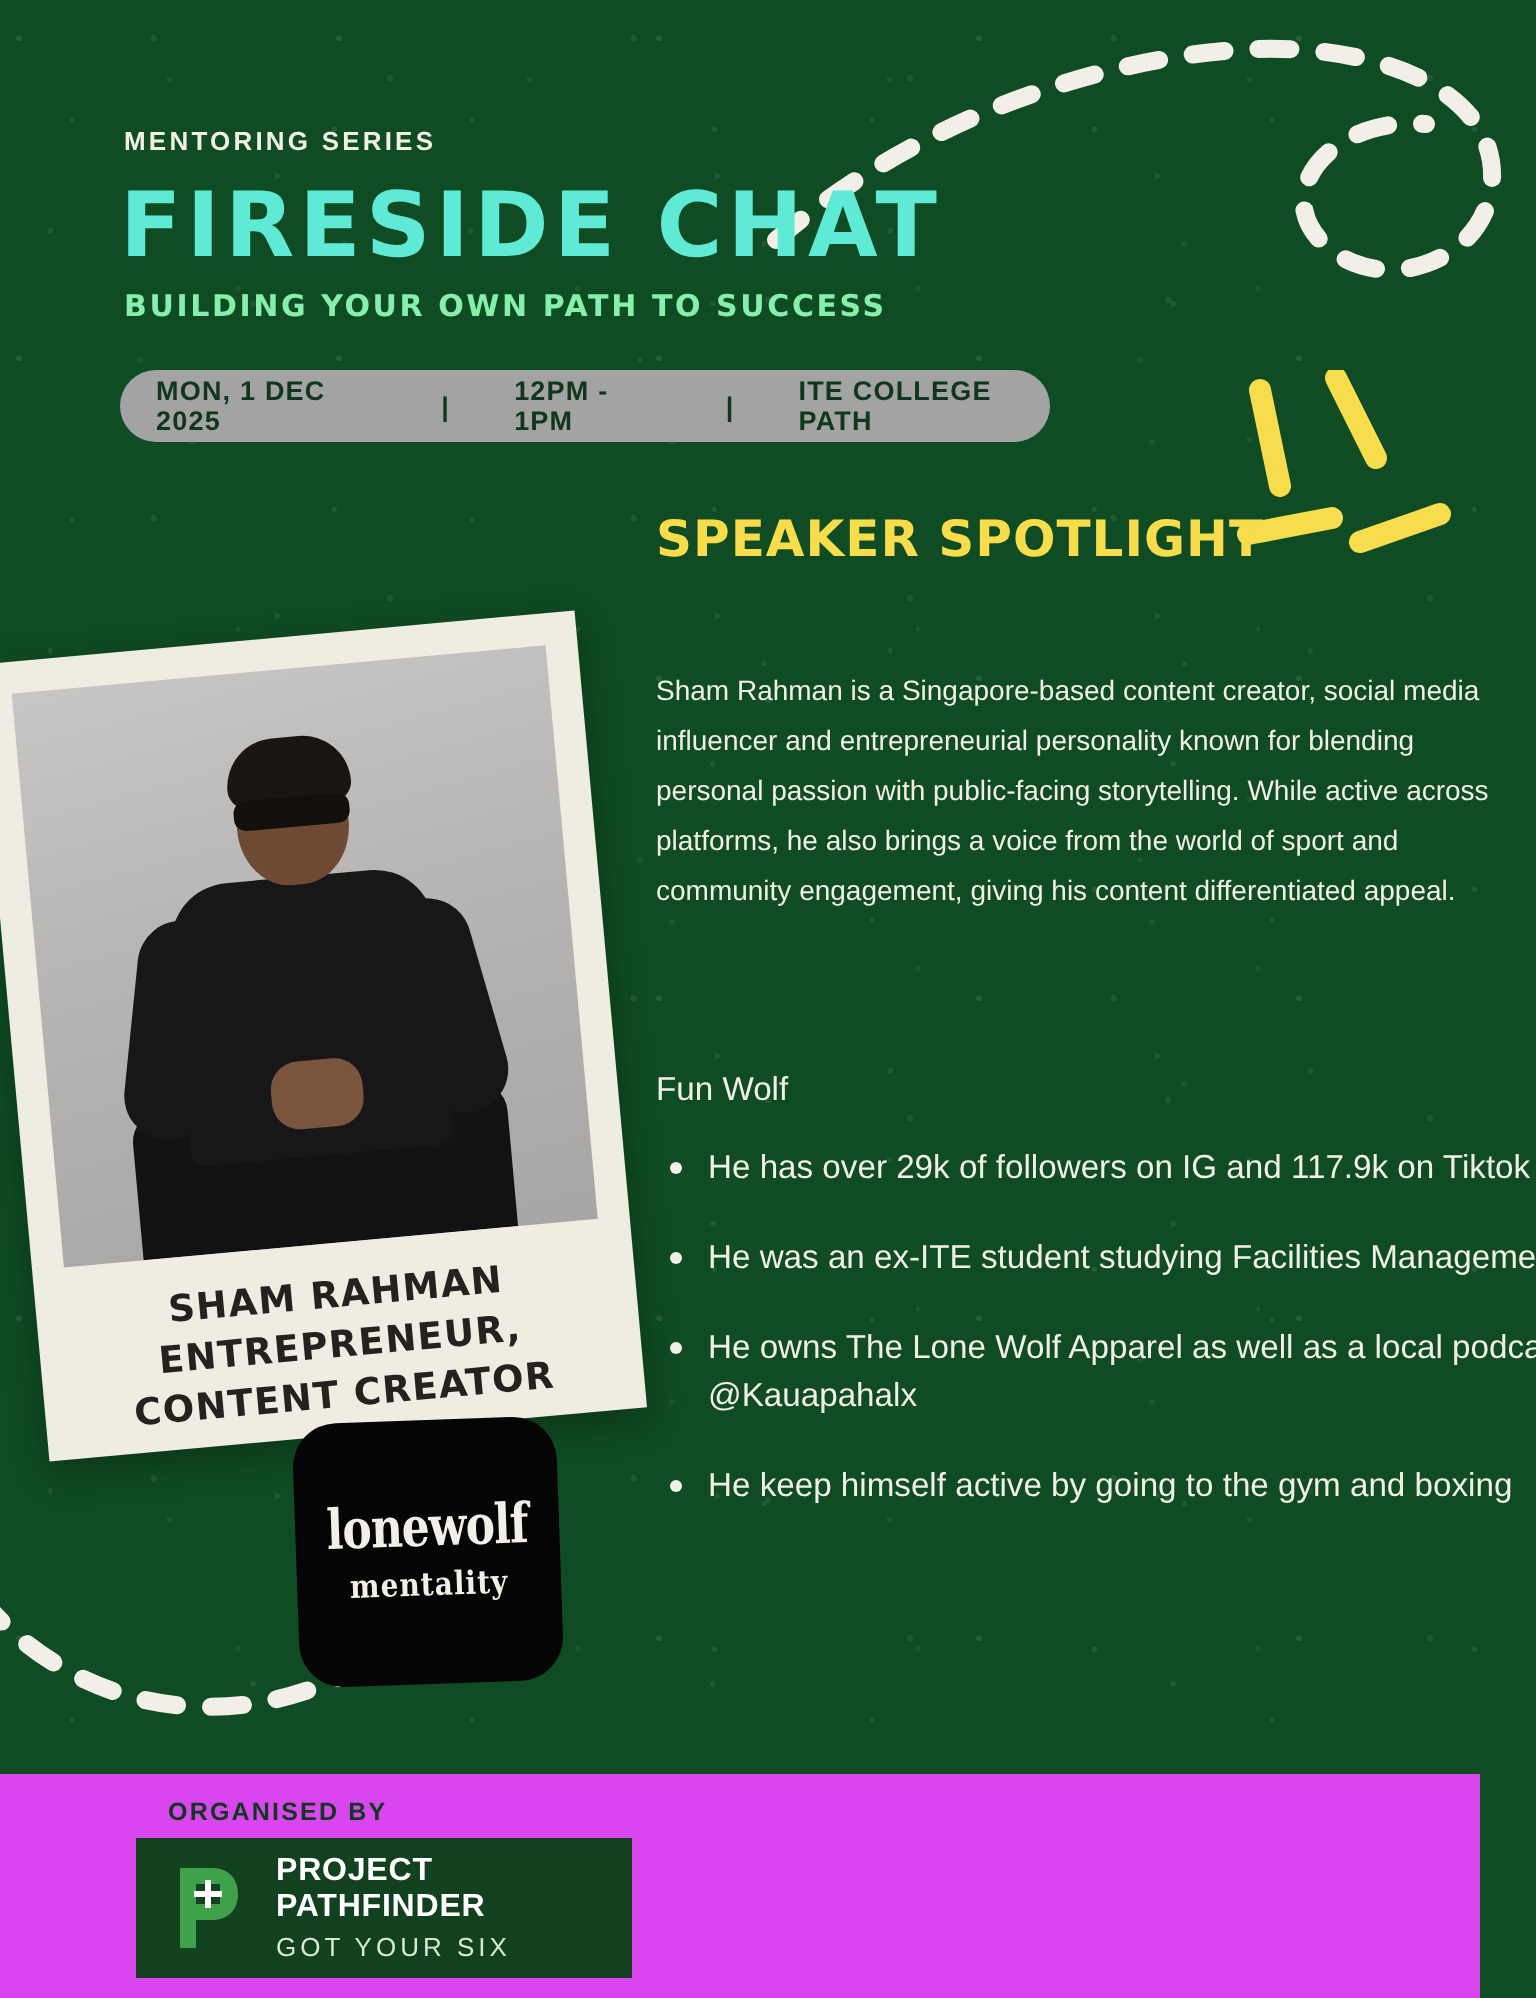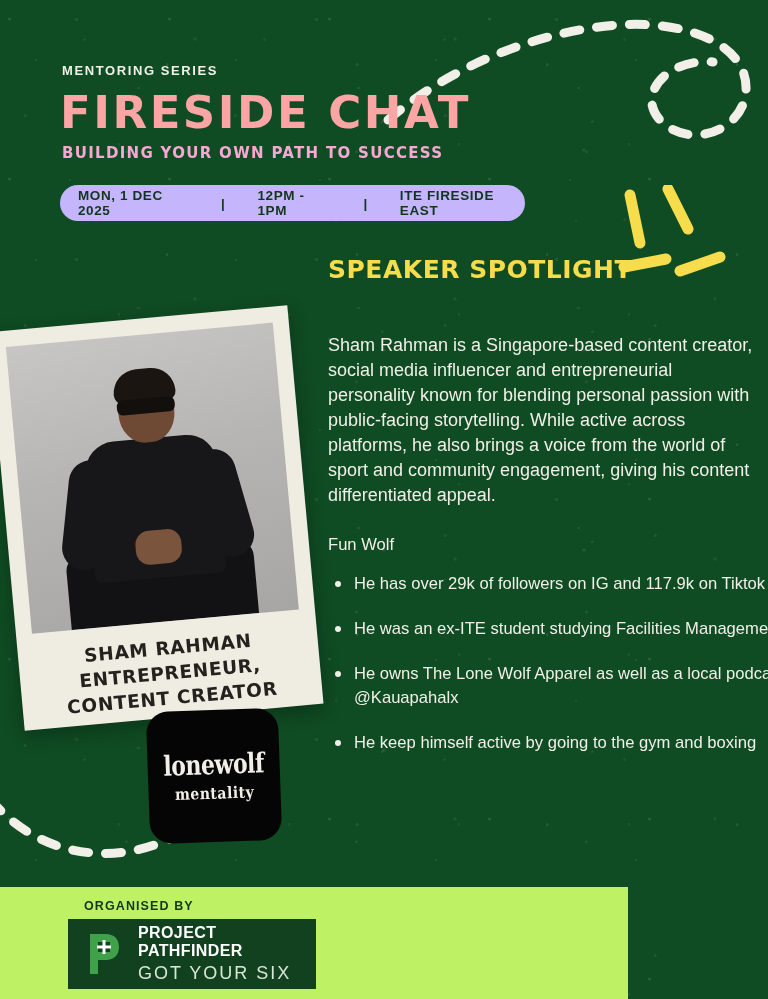--- a/index.html
+++ b/index.html
@@ -52,44 +52,44 @@
     top: 63px;
     color: #f2efe6;
     font-size: 13px;
     font-weight: bold;
     letter-spacing: 1.6px;
   }
   .headline {
     position: absolute;
     left: 60px;
     top: 86px;
-    color: #fca5a5;
+    color: #5eead4;
     font-size: 45px;
     font-weight: bold;
     letter-spacing: 2.5px;
     font-family: "DejaVu Sans", sans-serif;
   }
   .subhead {
     position: absolute;
     left: 62px;
     top: 144px;
-    color: #f9a8d4;
+    color: #86efac;
     font-size: 15px;
     font-weight: bold;
     letter-spacing: 1.3px;
     font-family: "DejaVu Sans", sans-serif;
   }
   .details-pill {
     position: absolute;
     left: 60px;
     top: 185px;
     width: 465px;
     height: 36px;
     border-radius: 18px;
-    background: #c4b5fd;
+    background: #a3a3a3;
     display: flex;
     align-items: center;
     padding-left: 18px;
     box-sizing: border-box;
     gap: 16px;
   }
   .details-pill span {
     color: #10361c;
     font-size: 13.5px;
     font-weight: bold;
@@ -136,21 +136,21 @@
     font-weight: bold;
     letter-spacing: 0.5px;
     font-family: "DejaVu Sans", sans-serif;
   }
   .bio {
     position: absolute;
     left: 328px;
     top: 333px;
     width: 428px;
     color: #f1efe7;
-    font-size: 18px;
+    font-size: 14px;
     line-height: 25px;
   }
   .funfacts-label {
     position: absolute;
     left: 328px;
     top: 535px;
     color: #f1efe7;
     font-size: 16.6px;
   }
   .facts {
@@ -312,23 +312,23 @@
     letter-spacing: 0.5px;
     margin-top: 8px;
     transform: scaleY(1.15);
   }
 
   
   .footer {
     position: absolute;
     left: 0;
     bottom: 0;
-    width: 628px;
+    width: 740px;
     height: 112px;
-    background: #bef264;
+    background: #d946ef;
   }
   .organised-by {
     position: absolute;
     left: 84px;
     top: 12px;
     color: #11381d;
     font-size: 12.5px;
     font-weight: bold;
     letter-spacing: 1.1px;
   }
@@ -352,21 +352,21 @@
   .logo-text {
     margin-left: 6px;
     color: #ffffff;
   }
   .logo-text .l1 {
     font-size: 16px;
     font-weight: bold;
     letter-spacing: 0.4px;
   }
   .logo-text .l2 {
-    font-size: 18px;
+    font-size: 13px;
     letter-spacing: 2px;
     margin-top: 3px;
     color: #d8e6d8;
   }
 </style>
 </head>
 <body>
 
 <div class="poster">
   <div class="bg-texture"></div>
@@ -388,21 +388,21 @@
 
   <div class="kicker">MENTORING SERIES</div>
   <div class="headline">FIRESIDE  CHAT</div>
   <div class="subhead">BUILDING YOUR OWN PATH TO SUCCESS</div>
 
   <div class="details-pill">
     <span>MON, 1 DEC 2025</span>
     <span class="sep">|</span>
     <span>12PM - 1PM</span>
     <span class="sep">|</span>
-    <span>ITE FIRESIDE EAST</span>
+    <span>ITE COLLEGE PATH</span>
   </div>
 
   <div class="spotlight-title">SPEAKER SPOTLIGHT</div>
   <div class="bio">Sham Rahman is a Singapore-based content creator, social media influencer and entrepreneurial personality known for blending personal passion with public-facing storytelling. While active across platforms, he also brings a voice from the world of sport and community engagement, giving his content differentiated appeal.</div>
   <div class="funfacts-label">Fun Wolf</div>
 
   <ul class="facts">
     <li>He has over  29k of followers on IG and 117.9k on Tiktok</li>
     <li> He was an ex-ITE student studying Facilities Management</li>
     <li>He owns The Lone Wolf Apparel as well as a local podcast @Kauapahalx</li>

